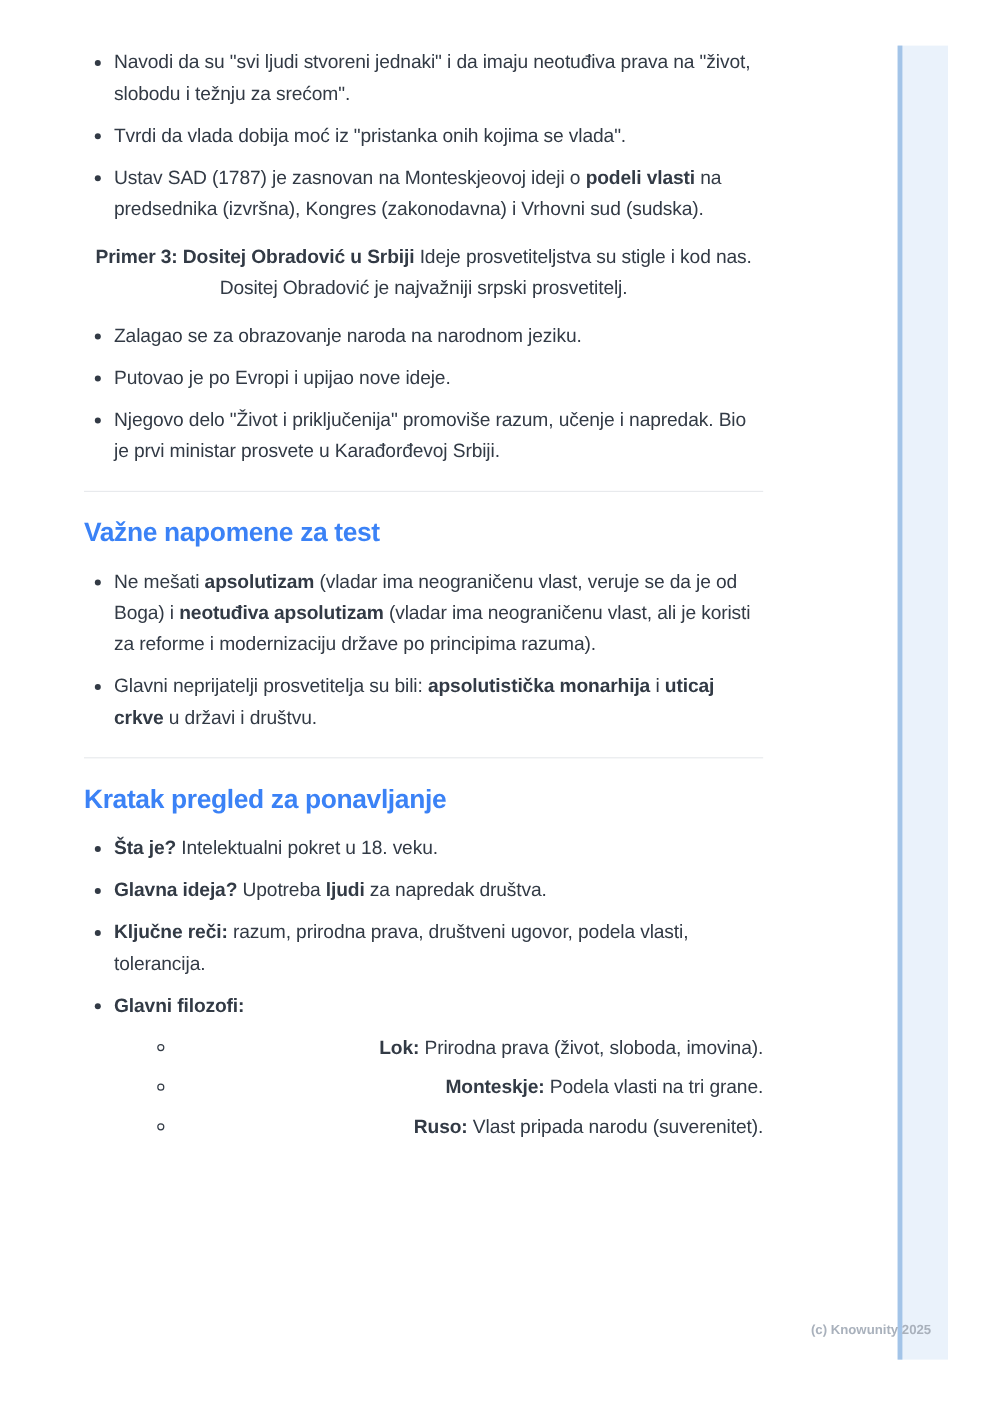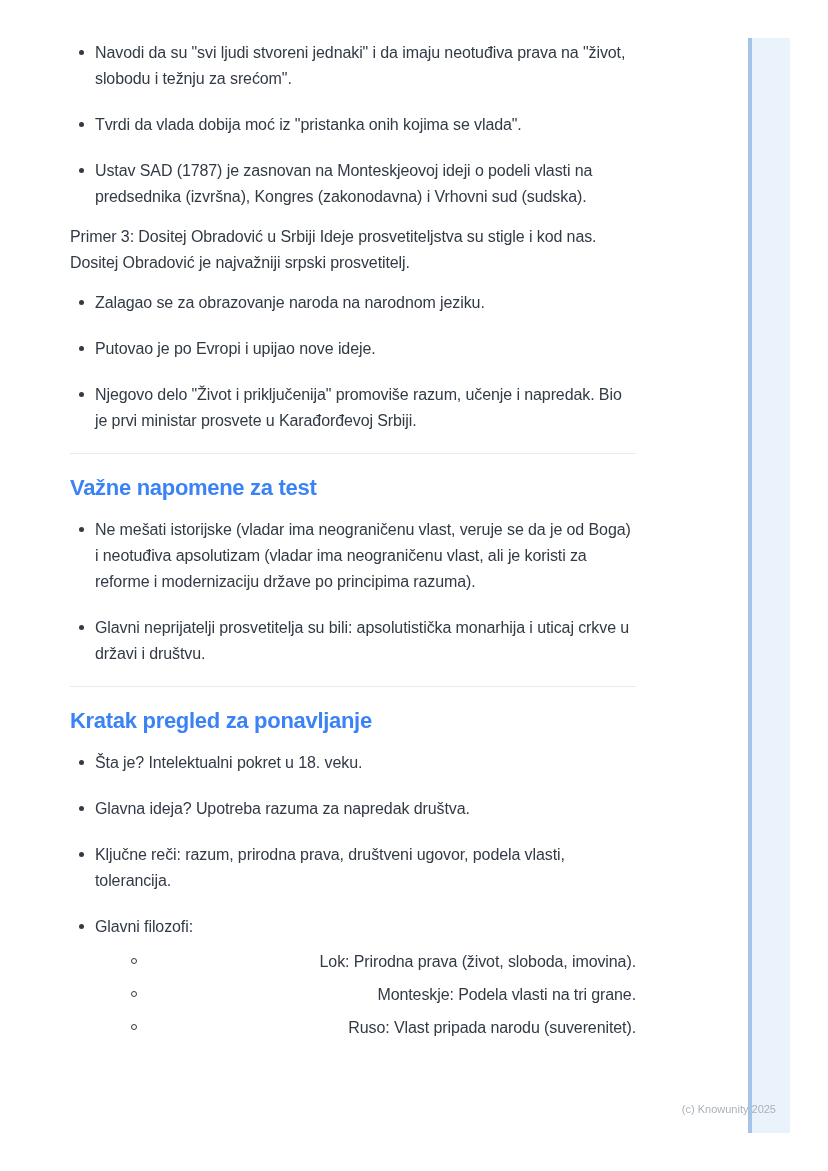--- a/index.html
+++ b/index.html
@@ -17,77 +17,77 @@
     font-family:"Liberation Sans", sans-serif;
     color:var(--text);
   }
   .doc{
     position:absolute;left:70px;top:40px;width:566px;
     font-size:16px;line-height:26px;letter-spacing:-0.1px;
   }
   .doc ul{list-style:none;margin:14px 0 0;padding:0;}
   .doc > ul:first-child{margin-top:0;}
   .doc li{position:relative;padding-left:25px;}
-  .doc li + li{margin-top:20px;}
+  .doc li + li{margin-top:9px;}
   .doc li::before{
     content:"";position:absolute;left:9px;top:10px;
     width:5px;height:5px;border-radius:50%;background:var(--text);
   }
   .doc ul.sub{margin-top:9px;padding-left:27px;text-align:right;}
   .doc ul.sub li + li{margin-top:7px;}
   .doc ul.sub li::before{
     background:transparent;border:1.5px solid var(--text);
     width:4px;height:4px;top:9px;
   }
-  .doc p{margin:14px 0 0;}
+  .doc p{margin:14px 0 0;text-align:center;}
   .doc hr{border:none;border-top:1px solid var(--divider);margin:19px 0;}
   .doc h2{
     margin:16px 0 12px;font-size:22px;line-height:30px;
     color:var(--accent);font-weight:700;letter-spacing:-0.3px;
   }
-  .doc strong{font-weight:400;}
+  .doc strong{font-weight:700;}
   .edge-strip{
     position:absolute;left:748px;top:38px;width:42px;height:1095px;
     background:var(--strip);z-index:1;
   }
   .edge-bar{
     position:absolute;left:0;top:0;width:4px;height:100%;
     background:var(--stripbar);
   }
   .footer{
     position:absolute;top:1102px;right:52px;
-    font-size:11px;line-height:14px;color:var(--footer);z-index:3;
+    font-size:11px;line-height:14px;color:var(--footer);z-index:3;font-weight:bold;
   }
 </style>
 </head>
 <body>
 
 <main class="doc" id="doc-root">
     <ul>
       <li>Navodi da su "svi ljudi stvoreni jednaki" i da imaju neotuđiva prava na "život, slobodu i težnju za srećom".</li>
       <li>Tvrdi da vlada dobija moć iz "pristanka onih kojima se vlada".</li>
       <li>Ustav SAD (1787) je zasnovan na Monteskjeovoj ideji o <strong>podeli vlasti</strong> na predsednika (izvršna), Kongres (zakonodavna) i Vrhovni sud (sudska).</li>
     </ul>
     <p><strong>Primer 3: Dositej Obradović u Srbiji</strong> Ideje prosvetiteljstva su stigle i kod nas. Dositej Obradović je najvažniji srpski prosvetitelj.</p>
     <ul>
       <li>Zalagao se za obrazovanje naroda na narodnom jeziku.</li>
       <li>Putovao je po Evropi i upijao nove ideje.</li>
       <li>Njegovo delo "Život i priključenija" promoviše razum, učenje i napredak. Bio je prvi ministar prosvete u Karađorđevoj Srbiji.</li>
     </ul>
     <hr>
     <h2>Važne napomene za test</h2>
     <ul>
-      <li>Ne mešati <strong>istorijske</strong> (vladar ima neograničenu vlast, veruje se da je od Boga) i <strong>neotuđiva apsolutizam</strong> (vladar ima neograničenu vlast, ali je koristi za reforme i modernizaciju države po principima razuma).</li>
+      <li>Ne mešati <strong>apsolutizam</strong> (vladar ima neograničenu vlast, veruje se da je od Boga) i <strong>neotuđiva apsolutizam</strong> (vladar ima neograničenu vlast, ali je koristi za reforme i modernizaciju države po principima razuma).</li>
       <li>Glavni neprijatelji prosvetitelja su bili: <strong>apsolutistička monarhija</strong> i <strong>uticaj crkve</strong> u državi i društvu.</li>
     </ul>
     <hr>
     <h2>Kratak pregled za ponavljanje</h2>
     <ul>
       <li><strong>Šta je?</strong> Intelektualni pokret u 18. veku.</li>
-      <li><strong>Glavna ideja?</strong> Upotreba <strong>razuma</strong> za napredak društva.</li>
+      <li><strong>Glavna ideja?</strong> Upotreba <strong>ljudi</strong> za napredak društva.</li>
       <li><strong>Ključne reči:</strong> razum, prirodna prava, društveni ugovor, podela vlasti, tolerancija.</li>
       <li><strong>Glavni filozofi:</strong><ul class="sub">
           <li><strong>Lok:</strong> Prirodna prava (život, sloboda, imovina).</li>
           <li><strong>Monteskje:</strong> Podela vlasti na tri grane.</li>
           <li><strong>Ruso:</strong> Vlast pripada narodu (suverenitet).</li>
         </ul></li>
     </ul>
   </main>
 
 <div class="edge-strip">

